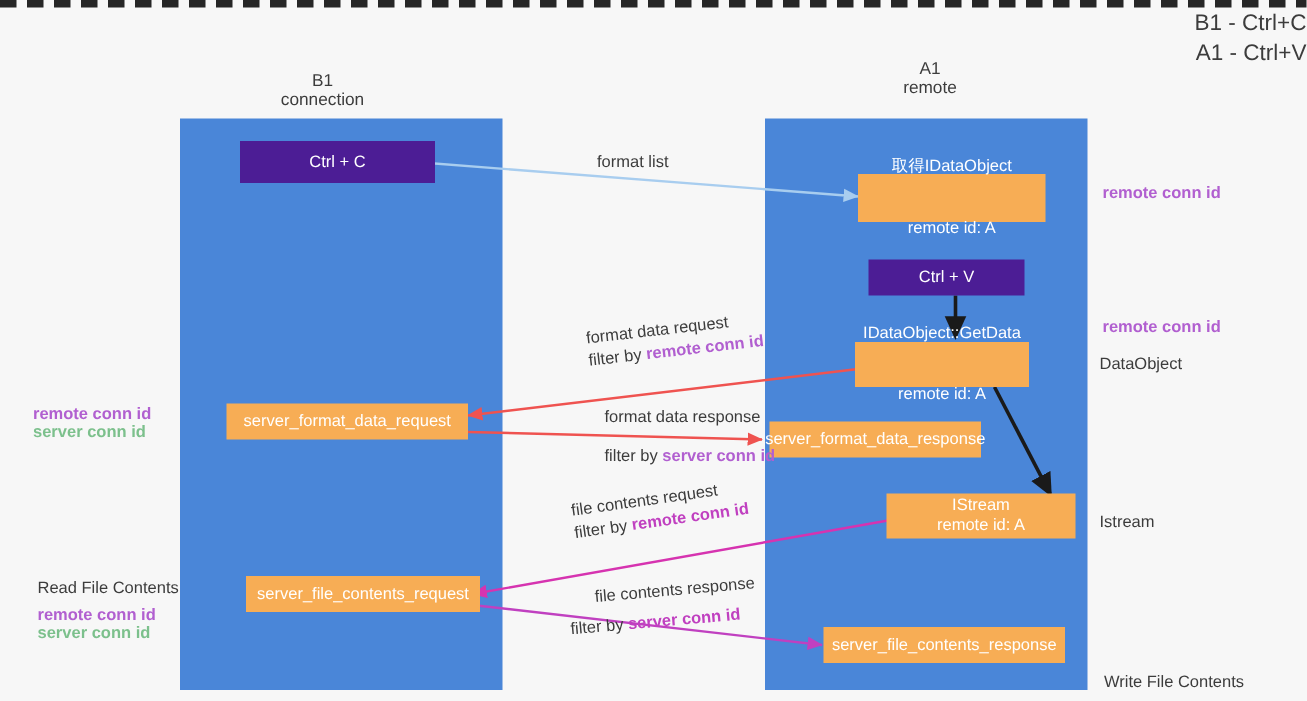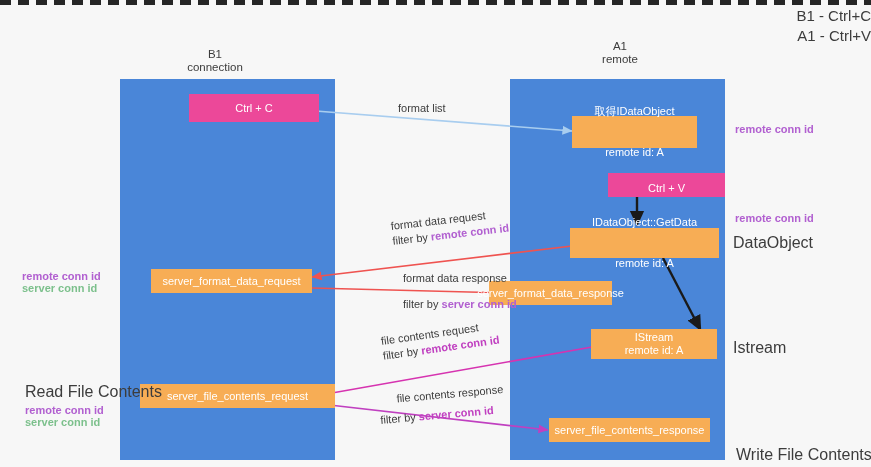--- a/index.html
+++ b/index.html
@@ -33,29 +33,29 @@
   .node{
     position:absolute;
     display:flex;align-items:center;justify-content:center;
     flex-direction:column;
     text-align:center;
     color:#ffffff;
     font-size:11px;line-height:13px;
     box-sizing:border-box;
     padding:2px 4px;
   }
-  .node.green{background:#ec4899;margin-left:29px;}
+  .node.green{background:#4c1d95;}
   .node.orange{background:#f7ad55;}
   .node .l2{font-size:11px;text-align:center;}
 
   
   .lbl{position:absolute;font-size:11px;line-height:14px;color:#3c3c3c;white-space:nowrap;}
   .lbl.purple{color:#b15fd0;font-weight:bold;}
   .lbl.green{color:#7cc08c;font-weight:bold;}
-  .lbl.big{font-size:16px;}
+  .lbl.big{font-size:11px;}
   .edge-lbl{position:absolute;font-size:11px;line-height:15px;color:#3c3c3c;white-space:nowrap;}
   .edge-lbl b{font-weight:bold;}
   .c-purple{color:#b15fd0;}
   .c-magenta{color:#c040c0;}
 
   
   .dashsep{position:absolute;left:0;top:157px;width:871px;height:5px;}
 </style>
 </head>
 <body>
@@ -119,43 +119,43 @@
 
   <div class="node green" style="left:160px;top:94px;width:130px;height:28px;">
     <span>Ctrl + C</span>
   </div>
 
   <div class="node orange" style="left:572px;top:116px;width:125px;height:32px;gap:28px;">
     <span>取得IDataObject</span>
     <span class="l2">remote id: A</span>
   </div>
 
-  <div class="node green" style="left:579px;top:173px;width:117px;height:24px;justify-content:flex-end;">
+  <div class="node green" style="left:579px;top:173px;width:104px;height:24px;">
     <span>Ctrl + V</span>
   </div>
 
-  <div class="node orange" style="left:570px;top:228px;width:149px;height:30px;gap:28px;">
+  <div class="node orange" style="left:570px;top:228px;width:116px;height:30px;gap:28px;">
     <span>IDataObject::GetData</span>
     <span class="l2">remote id: A</span>
   </div>
 
   <div class="node orange" style="left:151px;top:269px;width:161px;height:24px;">
     <span>server_format_data_request</span>
   </div>
 
-  <div class="node orange" style="left:489px;top:281px;width:123px;height:24px;">
+  <div class="node orange" style="left:513px;top:281px;width:141px;height:24px;">
     <span>server_format_data_response</span>
   </div>
 
   <div class="node orange" style="left:591px;top:329px;width:126px;height:30px;">
     <span>IStream</span>
     <span class="l2">remote id: A</span>
   </div>
 
-  <div class="node orange" style="left:140px;top:384px;width:195px;height:24px;">
+  <div class="node orange" style="left:164px;top:384px;width:156px;height:24px;">
     <span>server_file_contents_request</span>
   </div>
 
   <div class="node orange" style="left:549px;top:418px;width:161px;height:24px;">
     <span>server_file_contents_response</span>
   </div>
 
   <div class="edge-lbl" style="left:398px;top:101px;">format list</div>
 
   <div class="edge-lbl" style="left:390px;top:219px;transform:rotate(-6.5deg);transform-origin:0 0;">

